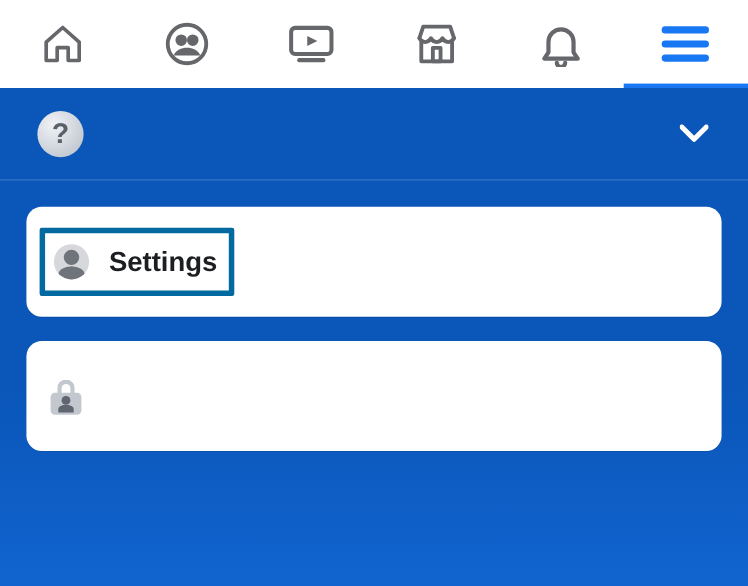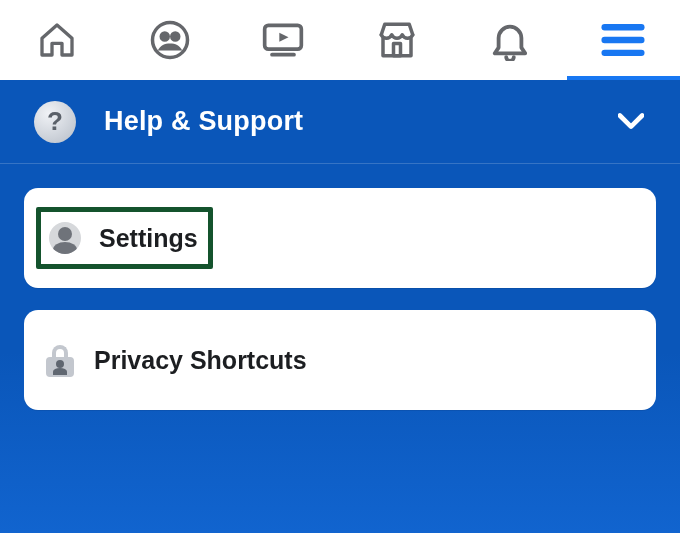--- a/index.html
+++ b/index.html
@@ -84,21 +84,21 @@
       align-items: center;
       justify-content: center;
       margin-right: 16px;
     }
     .card .card-label {
       font-size: 25px;
       font-weight: 700;
       color: #1c1e21;
     }
     .highlight-box {
-      border: 5px solid #14532d;
+      border: 5px solid #0369a1;
       border-radius: 2px;
       margin-left: -6px;
       padding: 8px 10px 8px 6px;
       display: flex;
       align-items: center;
     }
 
     
     .help-circle {
       width: 42px; height: 42px;
@@ -192,21 +192,20 @@
       </svg>
   </div>
 </div>
 
 <div class="panel">
 
   <div class="menu-row">
     <div class="row-icon">
       <div class="help-circle">?</div>
     </div>
-    <div class="row-label">Help &amp; Support</div>
     <div class="spacer"></div>
     <svg width="26" height="18" viewBox="0 0 14 9" fill="none" stroke="#fff" stroke-width="2.5" stroke-linecap="round" stroke-linejoin="round">
         <polyline points="1,1 7,7 13,1"></polyline>
       </svg>
   </div>
 
 
   <div class="submenu">
 
     <div class="card">
@@ -218,18 +217,17 @@
       </div>
     </div>
 
     <div class="card">
       <div class="card-icon">
         <div class="lock">
           <div class="shackle"></div>
           <div class="body"></div>
         </div>
       </div>
-      <div class="card-label">Privacy Shortcuts</div>
     </div>
 
   </div>
 
 </div>
 
 </body></html>

